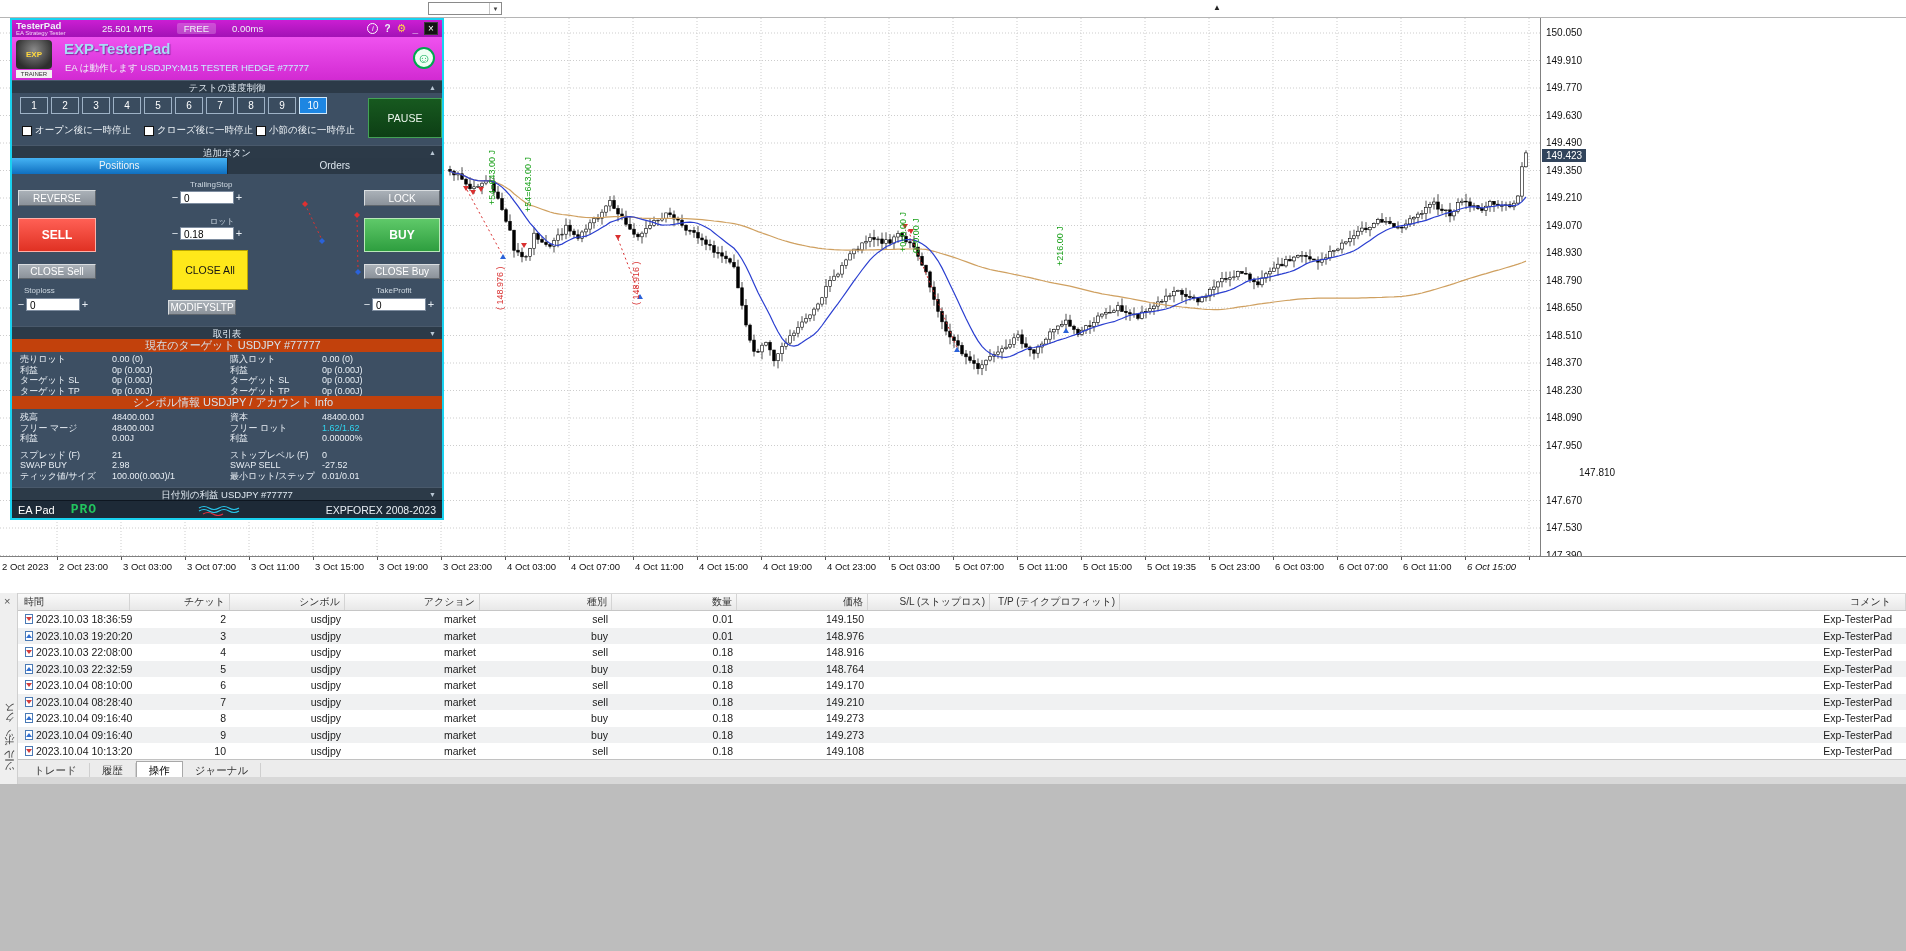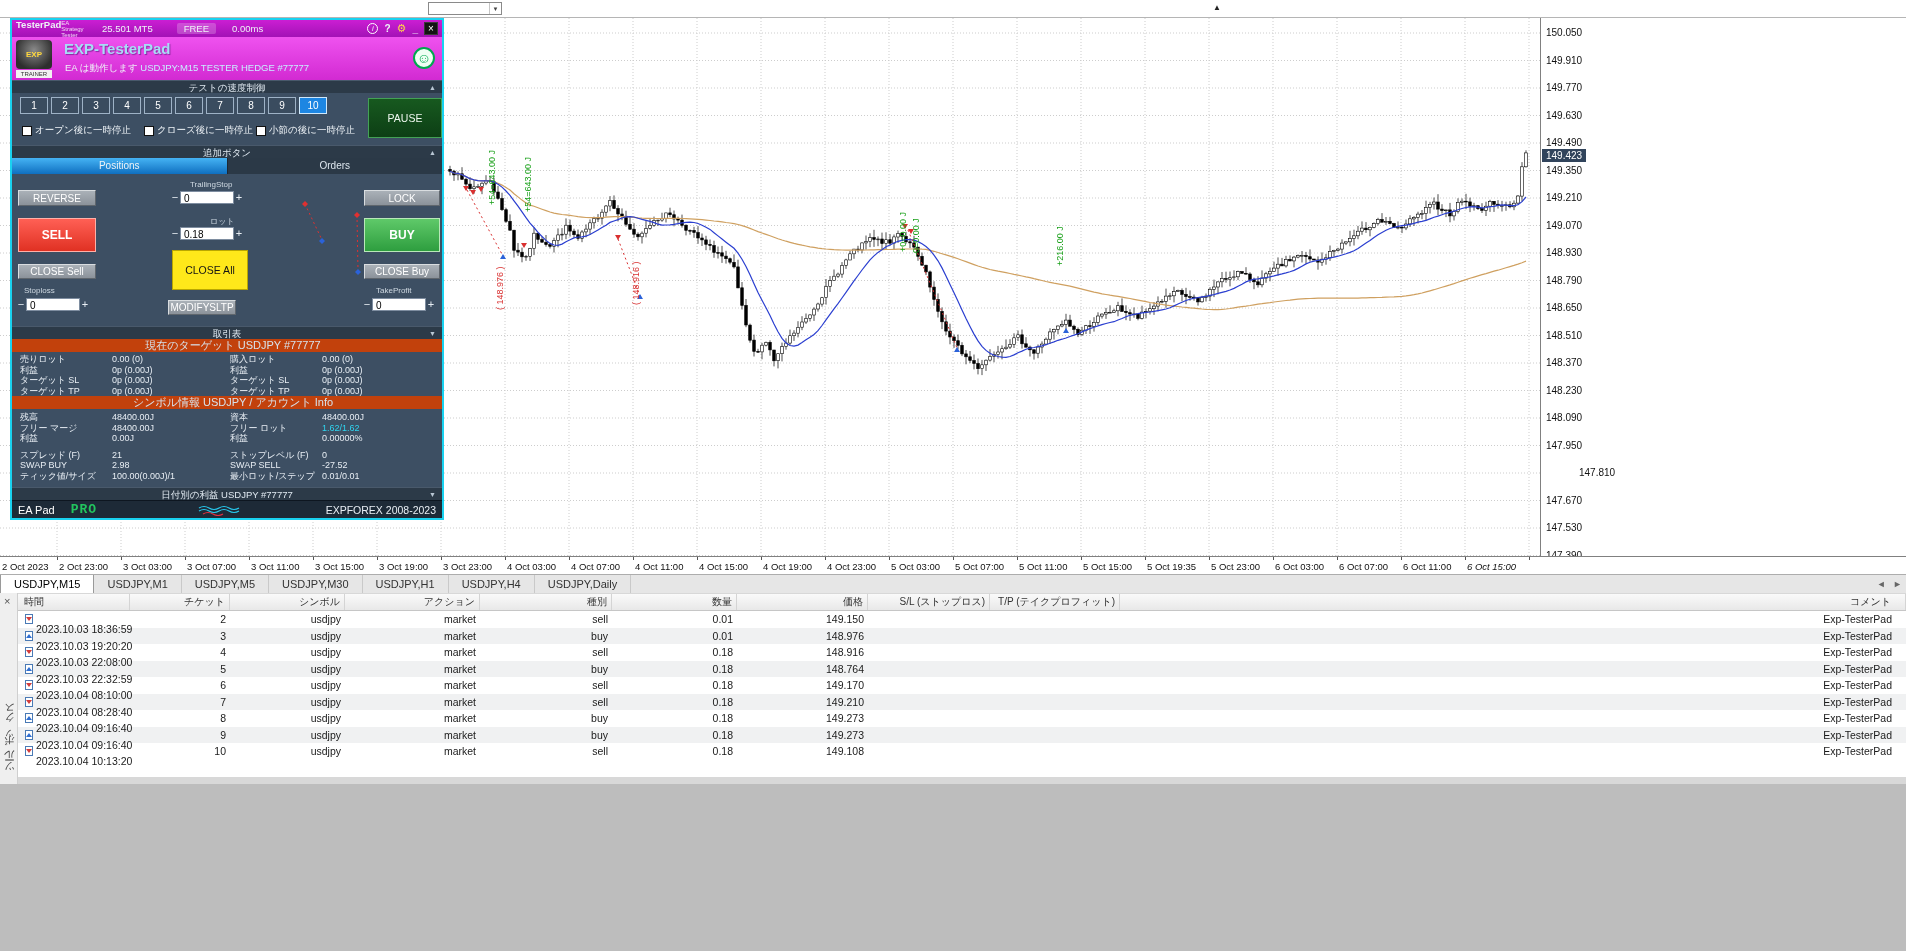--- a/index.html
+++ b/index.html
@@ -27,38 +27,38 @@
   .ctab-arrows span{margin-left:5px;}
   #toolbox{position:absolute;left:18px;top:593px;width:1888px;z-index:2;background:#fff;}
   .tbx-grid{display:grid;grid-template-columns:16px 96px 100px 115px 135px 132px 125px 131px 122px 130px 1fr;}
   #tbx-head{height:18px;background:linear-gradient(#fafafa,#e8e8e8);border-bottom:1px solid #c6c6c6;border-top:1px solid #d8d8d8;}
   .th{font-size:10px;color:#333;line-height:16px;border-right:1px solid #d4d4d4;padding:0 4px;overflow:hidden;white-space:nowrap;}
   .th.l{text-align:left;}.th.r{text-align:right;}
   .th.comment{padding-right:14px;}
   .tr{height:16.5px;}
   .tr.odd{background:#f0f1f2;}.tr.even{background:#fff;}
   .td{font-size:10.5px;color:#1a1a1a;line-height:16.5px;padding:0 4px;white-space:nowrap;overflow:hidden;}
-  .td.time{overflow:visible;padding:10px 2px;}
+  .td.time{overflow:visible;padding:0 2px;}
   .td.r{text-align:right;}
   .td.comment{padding-right:14px;}
   .doc-icon{display:inline-block;width:8px;height:10px;background:#fff;border:1px solid #4a7ab5;margin:3px 0 0 3px;position:relative;}
   .doc-icon.sell::after{content:"";position:absolute;left:0px;top:2px;border-left:3px solid transparent;border-right:3px solid transparent;border-top:4px solid #d23b3b;}
   .doc-icon.buy::after{content:"";position:absolute;left:0px;top:2px;border-left:3px solid transparent;border-right:3px solid transparent;border-bottom:4px solid #2f6fd2;}
   #left-strip{position:absolute;left:0;top:593px;width:18px;height:191px;background:#efefef;border-right:1px solid #cfcfcf;z-index:3;}
   #strip-close{position:absolute;left:4px;top:2px;font-size:11px;color:#555;}
   #strip-label{position:absolute;left:2px;bottom:6px;writing-mode:vertical-rl;transform:rotate(180deg);font-size:10.5px;color:#444;}
   #bottom-tabs{position:absolute;left:18px;top:759px;width:1888px;height:18px;background:#ececec;border-top:1px solid #c2c2c2;display:flex;align-items:flex-end;z-index:2;padding-left:4px;}
   .btab{font-size:10.5px;color:#333;padding:1px 12px;height:14px;line-height:13px;border-right:1px solid #cfcfcf;white-space:nowrap;}
   .btab.active{background:#fff;border:1px solid #a8a8a8;border-bottom:none;color:#000;height:16px;line-height:15px;}
   #bottom-strip{position:absolute;left:0;top:777px;width:1906px;height:7px;background:#d8d8d8;z-index:2;}
 
   
   #testerpad{position:absolute;left:10px;top:18px;width:434px;background:#3d4f63;border:2px solid #19d2f0;z-index:5;color:#eef3f7;}
   .tp-titlebar{height:17px;background:linear-gradient(#cb1ed3,#a312b6);display:flex;align-items:center;padding:0 4px;}
-  .tp-appname{display:flex;flex-direction:row;justify-content:center;width:72px;}
+  .tp-appname{display:flex;flex-direction:column;justify-content:center;width:72px;}
   .tp-app{font-size:9.5px;font-weight:bold;line-height:9px;}
   .tp-appsub{font-size:6px;line-height:6px;color:#f3d4f6;}
   .tp-ver{margin-left:14px;font-size:9.5px;white-space:nowrap;}
   .tp-free{margin-left:24px;font-size:9.5px;background:rgba(255,255,255,.22);padding:0 7px;border-radius:2px;}
   .tp-ms{margin-left:16px;font-size:9.5px;}
   .tp-icons{margin-left:auto;display:flex;align-items:center;gap:6px;}
   .ico-info{width:11px;height:11px;border:1px solid #fff;border-radius:50%;font-size:7.5px;line-height:9px;text-align:center;font-style:italic;}
   .ico-help{font-size:10px;font-weight:bold;}
   .ico-tools{font-size:11px;color:#ffd24a;line-height:11px;}
   .ico-min{font-size:10px;font-weight:bold;line-height:8px;}
@@ -812,35 +812,20 @@
         <div class="time-label" style="left: 1019px;">5 Oct 11:00</div>
         <div class="time-label" style="left: 1083px;">5 Oct 15:00</div>
         <div class="time-label" style="left: 1147px;">5 Oct 19:35</div>
         <div class="time-label" style="left: 1211px;">5 Oct 23:00</div>
         <div class="time-label" style="left: 1275px;">6 Oct 03:00</div>
         <div class="time-label" style="left: 1339px;">6 Oct 07:00</div>
         <div class="time-label" style="left: 1403px;">6 Oct 11:00</div>
         <div class="time-label" style="left: 1467px; font-style: italic;">6 Oct 15:00</div>
       </div>
 
-    <div id="chart-tabs">
-      <div id="chart-tabs-inner">
-          <div class="ctab active">USDJPY,M15</div>
-          <div class="ctab">USDJPY,M1</div>
-          <div class="ctab">USDJPY,M5</div>
-          <div class="ctab">USDJPY,M30</div>
-          <div class="ctab">USDJPY,H1</div>
-          <div class="ctab">USDJPY,H4</div>
-          <div class="ctab">USDJPY,Daily</div>
-        </div>
-      <div class="ctab-arrows">
-        <span>◄</span>
-        <span>►</span>
-      </div>
-    </div>
 
     <div id="toolbox">
       <div id="tbx-head" class="tbx-grid">
           <div class="th l" style="grid-column: 1 / 3; padding-left: 6px;">時間</div>
           <div class="th r">チケット</div>
           <div class="th r">シンボル</div>
           <div class="th r">アクション</div>
           <div class="th r">種別</div>
           <div class="th r">数量</div>
           <div class="th r">価格</div>
@@ -967,20 +952,26 @@
             <div class="td r comment">Exp-TesterPad</div>
           </div>
         </div>
     </div>
 
     <div id="left-strip">
       <span id="strip-close">×</span>
       <span id="strip-label">ツールボックス</span>
     </div>
 
+    <div id="bottom-tabs">
+        <div class="btab">トレード</div>
+        <div class="btab">履歴</div>
+        <div class="btab active">操作</div>
+        <div class="btab">ジャーナル</div>
+      </div>
     <div id="bottom-strip"></div>
 
     <div id="testerpad">
 
       <div class="tp-titlebar">
         <div class="tp-appname">
           <span class="tp-app">TesterPad</span>
           <span class="tp-appsub">EA Strategy Tester</span>
         </div>
         <span class="tp-ver">25.501 MT5</span>

